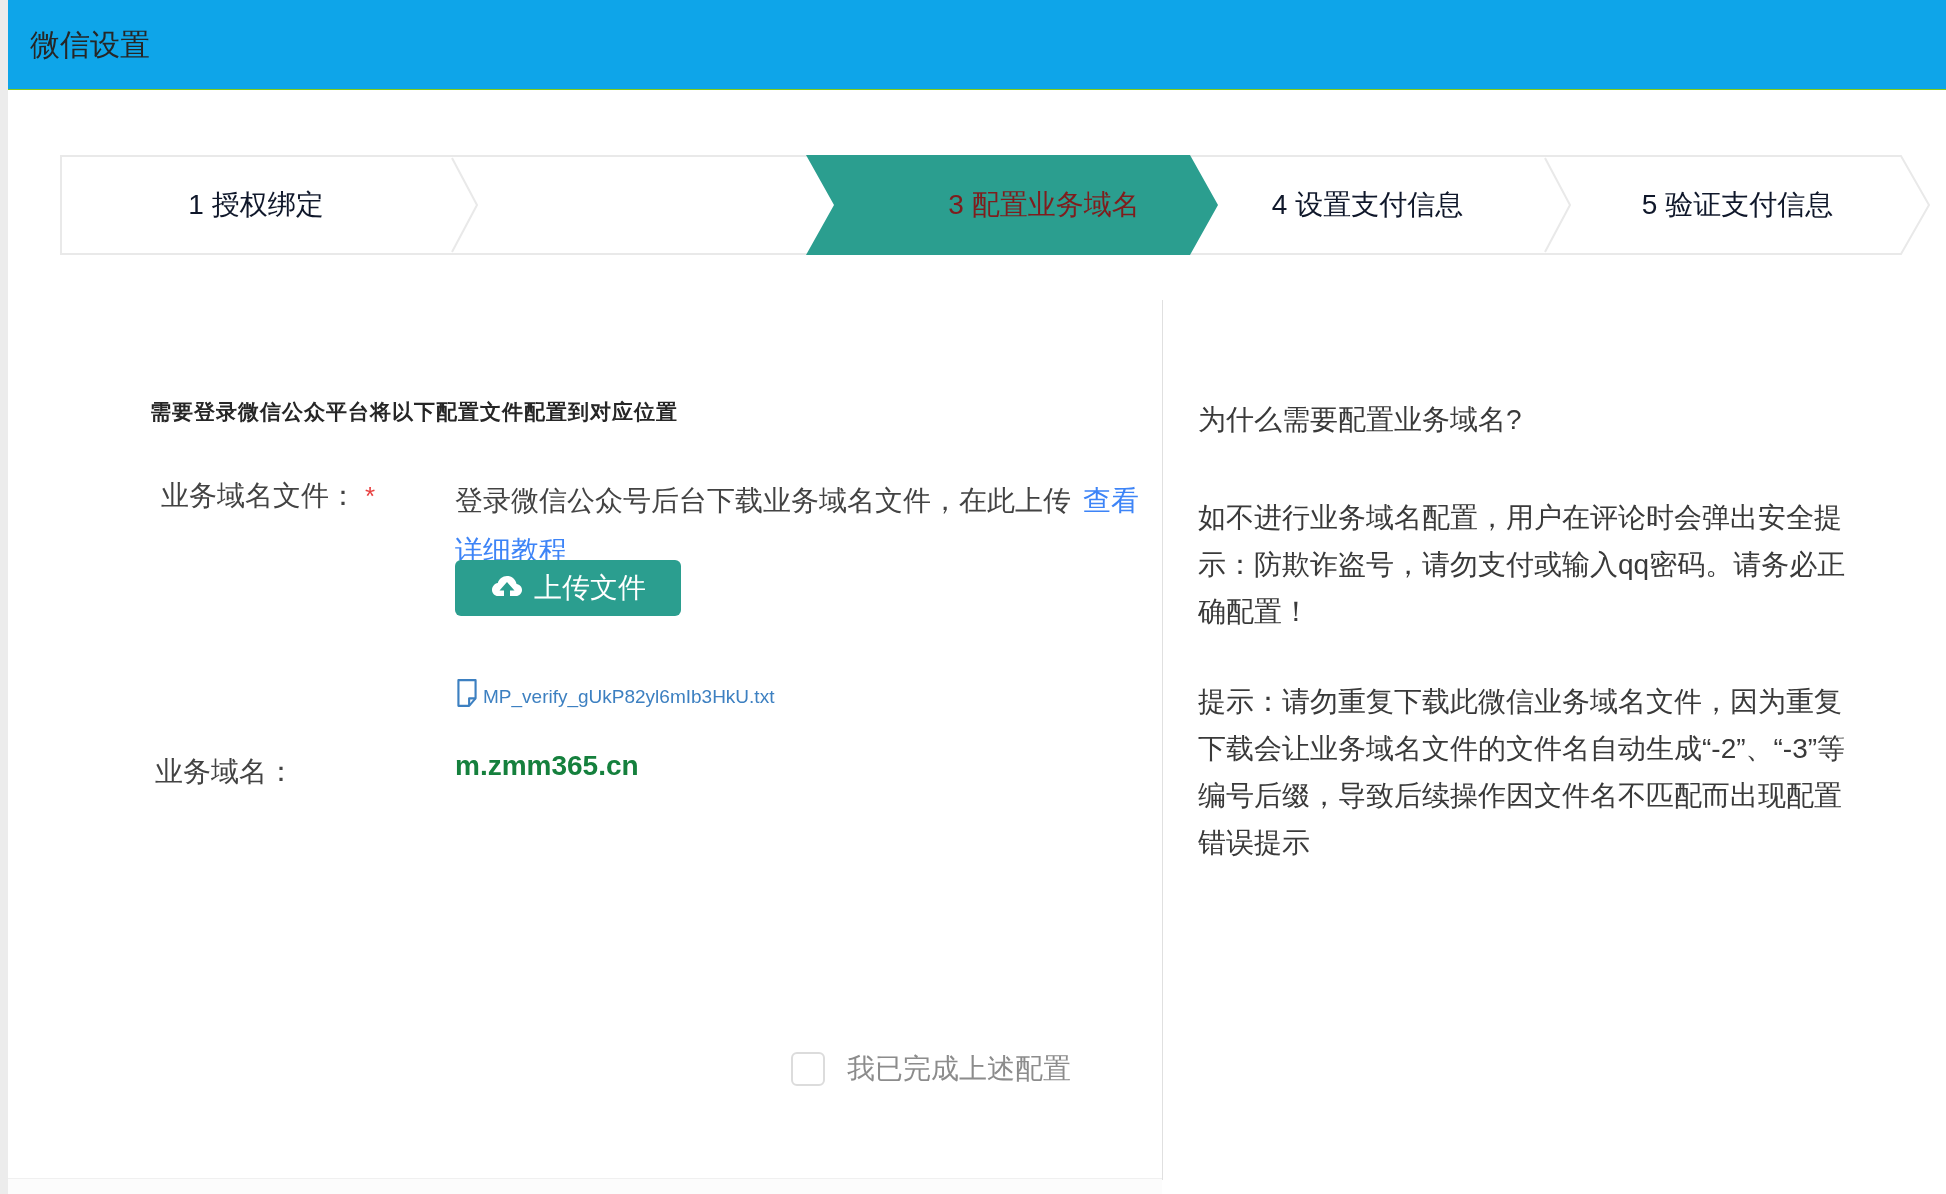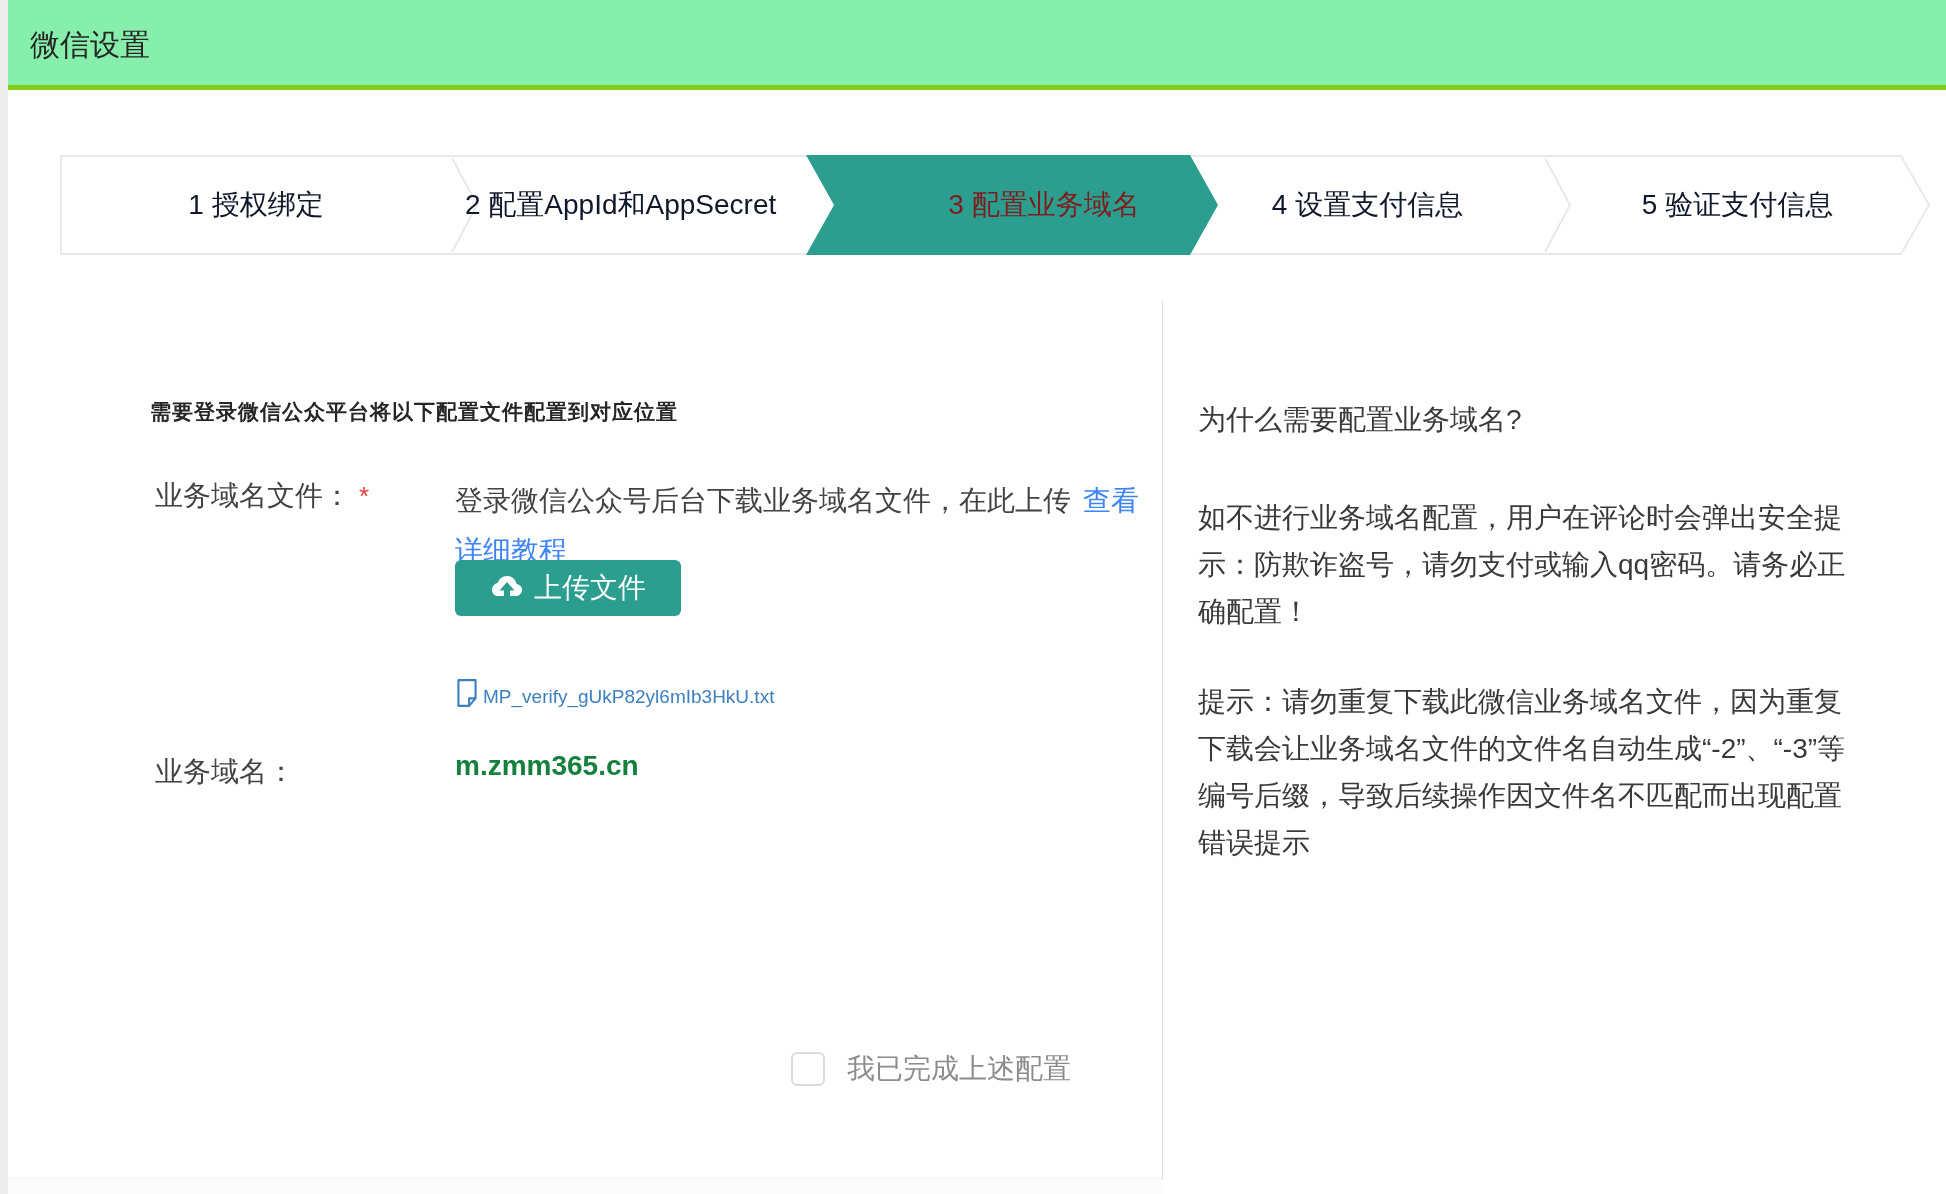--- a/index.html
+++ b/index.html
@@ -11,21 +11,21 @@
     overflow:hidden;
     color:#434343;
   }
   .panel {
     position:absolute; left:8px; top:0; width:1938px; height:1194px;
     background:#ffffff;
   }
   
   .header {
     position:absolute; left:0; top:0; width:100%; height:90px;
-    border-bottom:5px solid #84cc16; background:#86efac;text-align:center;
+    border-bottom:1px solid #84cc16; background:#0ea5e9;text-align:center;
   }
   .page-title {
     position:absolute; left:22px; top:0; height:90px; line-height:90px;
     font-size:30px; color:#262626;
   }
   
   .steps { position:absolute; left:52px; top:155px; width:1870px; height:100px; }
   .steps svg { position:absolute; left:0; top:0; }
   .step-label {
     position:absolute; top:155px; height:100px; line-height:100px;
@@ -100,28 +100,27 @@
 
   <div class="steps">
     <svg width="1870" height="100" viewBox="0 0 1870 100">
       <path d="M1,1 H1841 L1869,50 L1841,99 H1 Z" fill="#ffffff" stroke="#e9e9e9" stroke-width="2"></path>
       <polyline points="392,3 417,50 392,97" fill="none" stroke="#e9e9e9" stroke-width="2"></polyline>
       <polyline points="1485,3 1510,50 1485,97" fill="none" stroke="#e9e9e9" stroke-width="2"></polyline>
       <polygon points="746,0 1130,0 1158,50 1130,100 746,100 774,50" fill="#2b9e8f"></polygon>
     </svg>
   </div>
   <div class="step-label s1">1 授权绑定</div>
-  <div class="step-label s2">2 配置AppId和AppSecret</div>
   <div class="step-label s3">3 配置业务域名</div>
   <div class="step-label s4">4 设置支付信息</div>
   <div class="step-label s5">5 验证支付信息</div>
 
   <div class="section-title">需要登录微信公众平台将以下配置文件配置到对应位置</div>
 
-  <div class="field-label" style="top:477px;"><span>业务域名文件：</span><span class="required-mark">*</span></div>
+  <div class="field-label" style="top:477px;margin-left:6px;"><span>业务域名文件：</span><span class="required-mark">*</span></div>
 
   <div class="instruction"><span>登录微信公众号后台下载业务域名文件，在此上传</span><a class="tutorial-link">查看详细教程</a></div>
 
   <button class="upload-btn">
     <span style="display:inline-flex;">
       <svg width="34" height="28" viewBox="0 0 34 28">
         <path d="M11 22 H26 C29.3 22 32 19.3 32 16 C32 12.9 29.6 10.4 26.6 10 C25.7 5.4 21.7 2 17 2 C12.6 2 8.9 5 7.8 9.1 C4.5 9.7 2 12.6 2 16 C2 19.3 4.7 22 8 22 H11 Z" fill="#ffffff"></path>
         <polygon points="17,8 24.5,16.5 20,16.5 20,24 14,24 14,16.5 9.5,16.5" fill="#2b9e8f"></polygon>
       </svg>
     </span>

